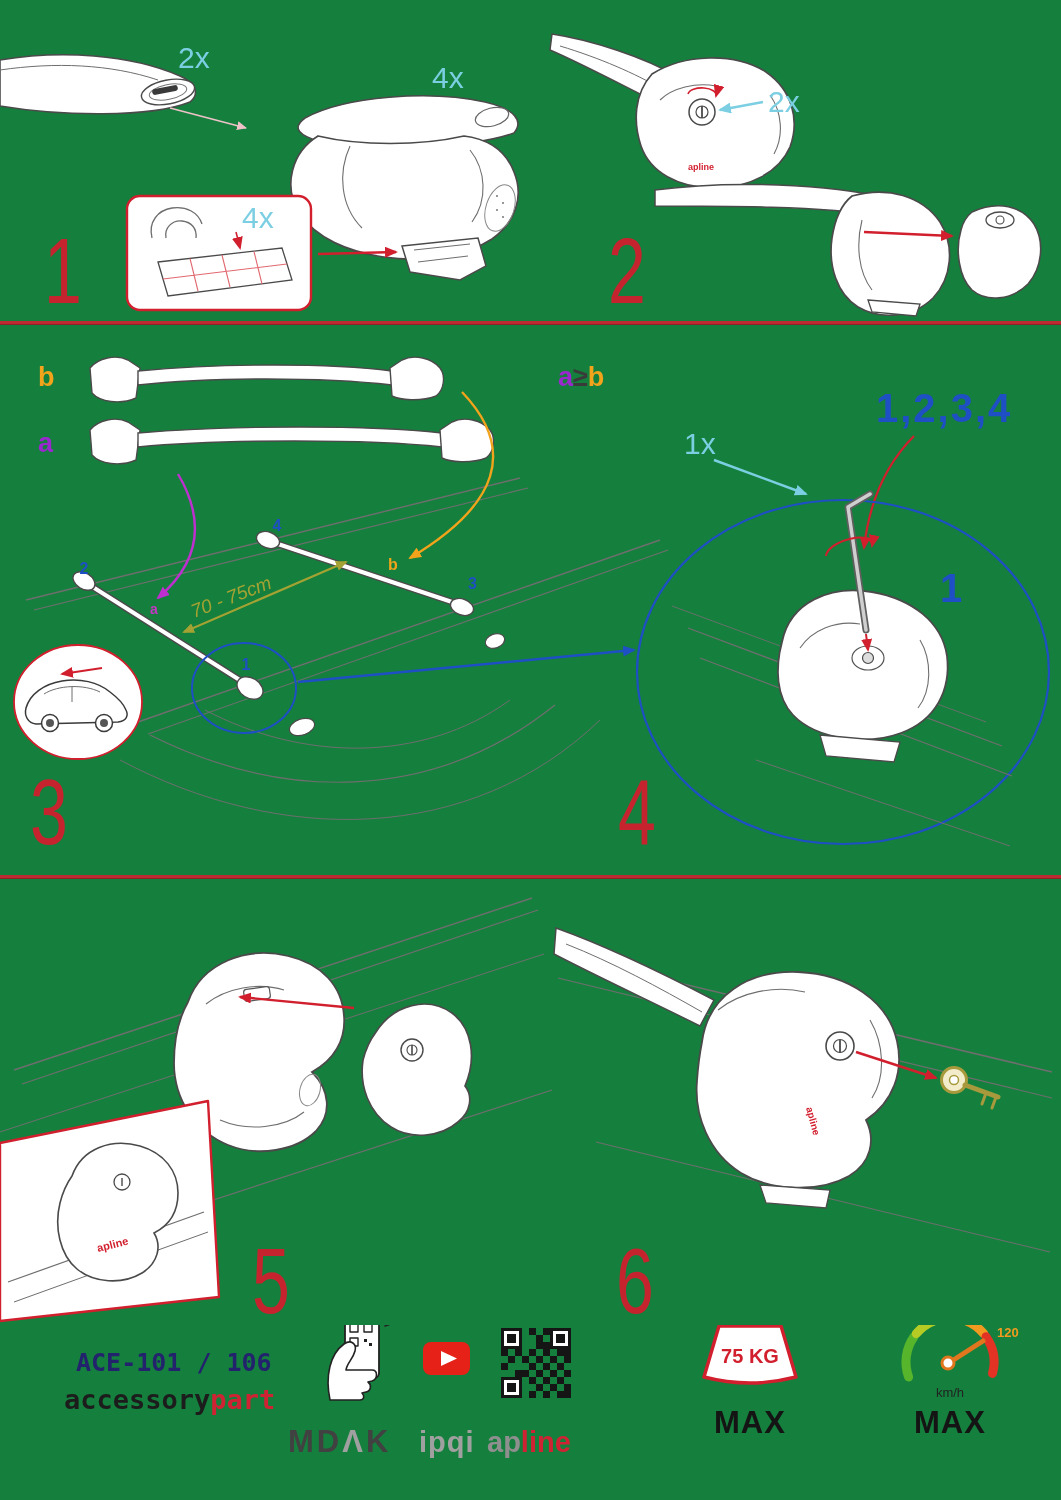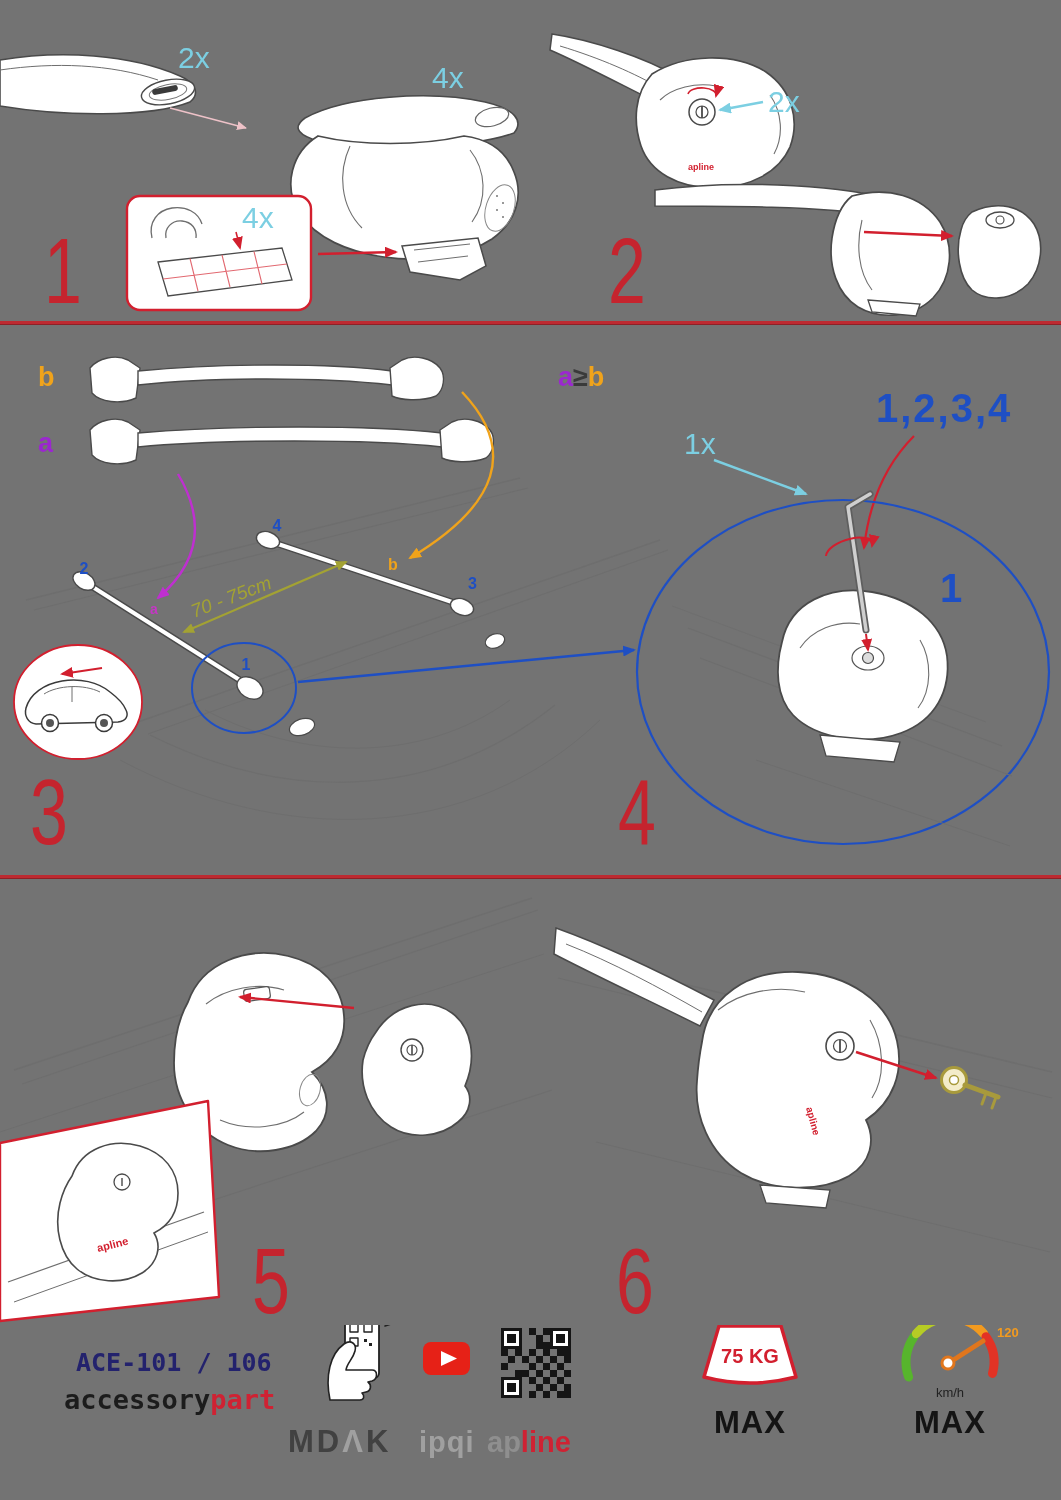--- a/index.html
+++ b/index.html
@@ -1,16 +1,16 @@
 <!DOCTYPE html>
 <html><head>
 <meta charset="utf-8">
 <style>
   html,body{margin:0;padding:0;background:#e9e9e9;}
-  .page{position:relative;width:1061px;height:1500px;background:#737373;overflow:hidden;
+  .page{position:relative;width:1061px;height:1500px;background:#15803d;overflow:hidden;
         font-family:"Liberation Sans",sans-serif;}
   .page svg{position:absolute;left:0;}
   #bandA{top:0;}
   #bandB{top:326px;}
   #bandC{top:880px;}
   #bandF{top:1325px;}
   .divider{position:absolute;left:0;width:1061px;height:3px;background:#bd2a31;border-bottom:1px solid #8e2026;}
   #div1{top:321px;}
   #div2{top:875px;}
   text{font-family:"Liberation Sans",sans-serif;}

